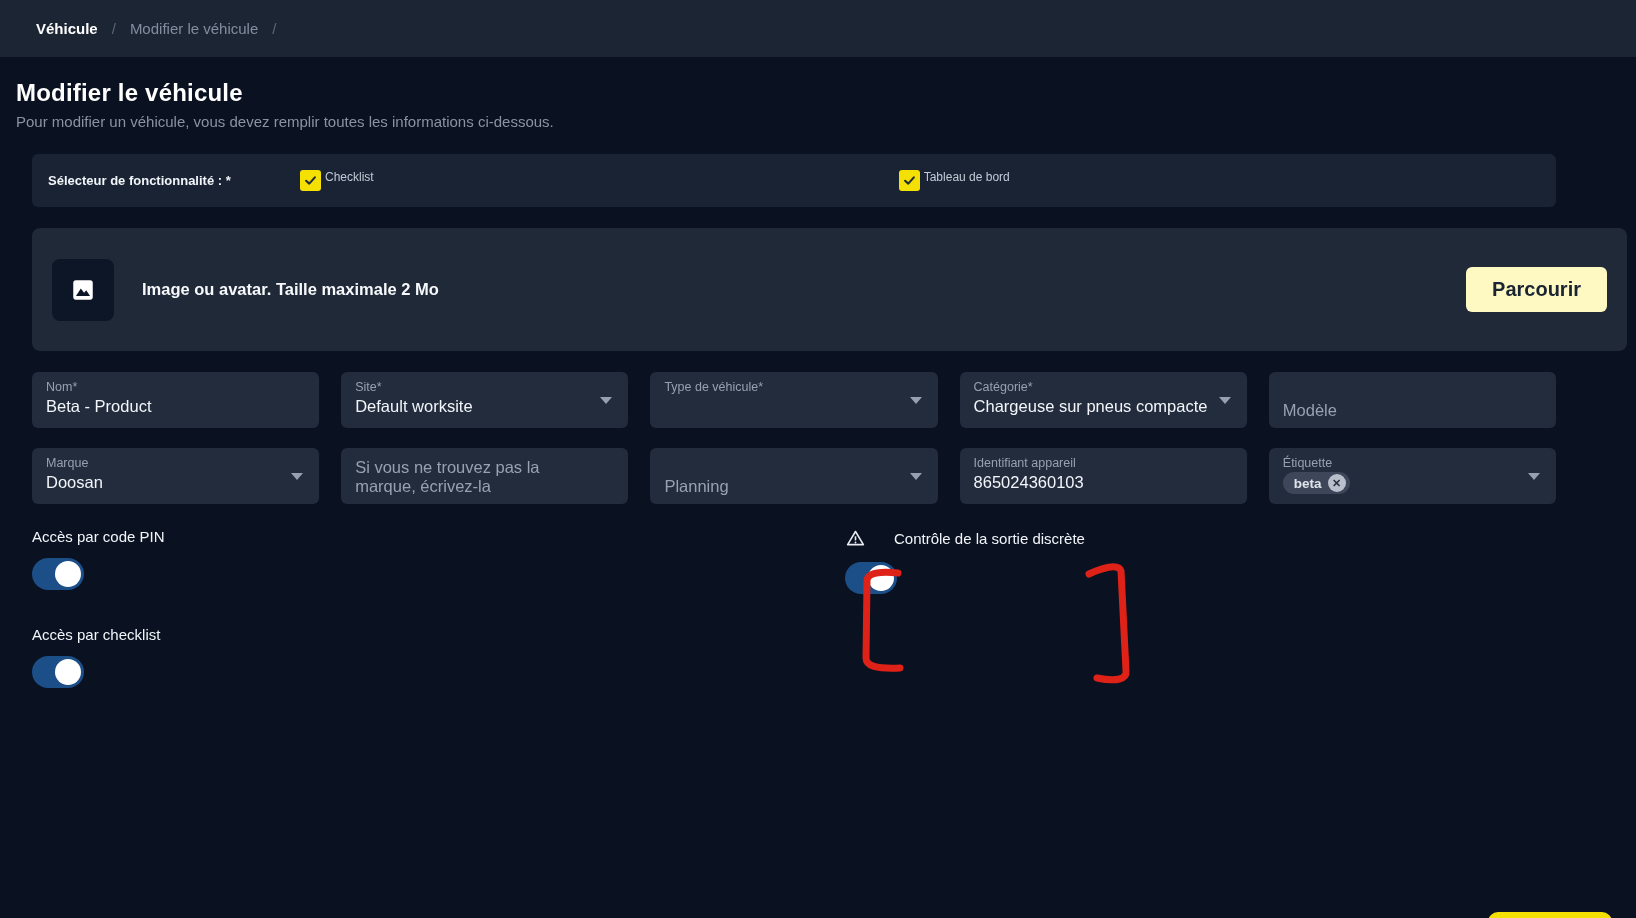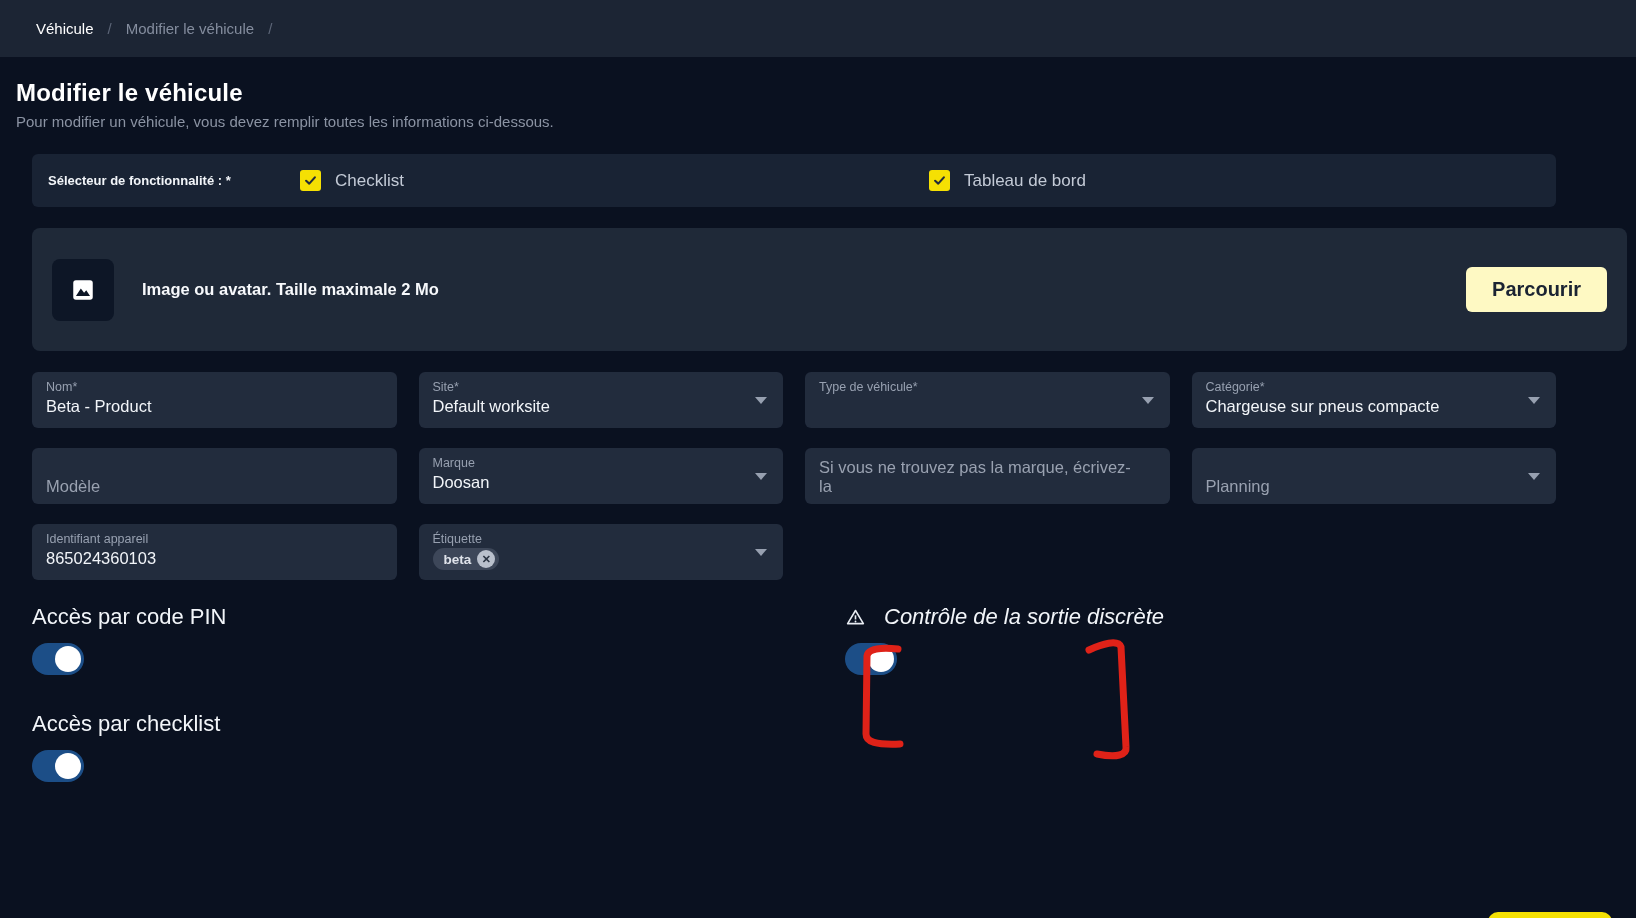--- a/index.html
+++ b/index.html
@@ -8,63 +8,63 @@
     width:1636px; height:918px;
     background:#0a1120;
     font-family:"Liberation Sans", sans-serif;
     color:#e8ecf2;
     overflow:hidden;
     position:relative;
   }
 
   
   .topbar { height:57px; background:#1c2534; display:flex; align-items:center; gap:14px; padding-left:36px; font-size:15px; }
-  .crumb-active { color:#ffffff; font-weight:400; }
+  .crumb-active { color:#ffffff; font-weight:700; }
   .crumb-sep { color:#5d6678; }
   .crumb-current { color:#848d9e; }
 
   
   .page-head { padding:22px 16px 0 16px; }
   .page-title { margin:0; font-size:24px; font-weight:700; color:#ffffff; letter-spacing:.2px; }
   .page-subtitle { margin-top:6px; font-size:15px; color:#8b93a3; }
 
   
   .selector-bar { margin:24px 80px 0 32px; height:53px; background:#192334; border-radius:6px; display:flex; align-items:center; padding:0 16px; }
   .selector-label { font-weight:700; font-size:13px; color:#f2f5f9; width:252px; }
-  .option { display:flex; align-items:center; gap:14px; color:#c3cad6; font-size:17px; }
+  .option { display:flex; align-items:flex-start; gap:4px; color:#c3cad6; font-size:12px; }
   .option-2 { margin-left:525px; }
   .checkbox { width:21px; height:21px; background:#f5e003; border-radius:3px; display:flex; align-items:center; justify-content:center; flex:none; }
 
   
   .upload-panel { margin:21px 9px 0 32px; height:123px; background:#1f2938; border-radius:8px; display:flex; align-items:center; padding:0 20px; }
   .upload-icon-box { width:62px; height:62px; background:#0d1626; border-radius:8px; display:flex; align-items:center; justify-content:center; margin-right:28px; flex:none; }
   .upload-text { font-weight:700; font-size:16.5px; color:#f7f9fc; }
   .browse-btn { margin-left:auto; background:#fef9c3; color:#1b2433; font-weight:700; font-size:20px; border:none; border-radius:6px; padding:11px 26px; font-family:inherit; cursor:pointer; }
 
   
-  .form-grid { margin:21px 80px 0 32px; display:grid; grid-template-columns:repeat(4,1fr); gap:20px 22px; }
+  .form-grid { margin:21px 80px 0 32px; display:grid; grid-template-columns:repeat(5,1fr); gap:20px 22px; }
   .field { position:relative; background:#222c3d; border-radius:6px; height:56px; padding:8px 36px 8px 14px; }
   .field-label { font-size:12.5px; color:#97a0b0; }
   .field-value { font-size:16.5px; color:#f2f5f9; margin-top:3px; white-space:nowrap; }
   .field.center { display:flex; align-items:flex-end; }
   .placeholder { color:#99a1b0; font-size:16.5px; }
   .arrow { position:absolute; right:16px; top:50%; margin-top:-3px; width:0; height:0;
            border-left:6px solid transparent; border-right:6px solid transparent; border-top:7px solid #97a0b0; }
   .chip-row { display:flex; margin-top:2px; }
   .chip { display:inline-flex; align-items:center; gap:6px; background:#3d4759; border-radius:12px; padding:2px 4px 2px 11px; font-size:13.5px; font-weight:700; color:#dfe3ea; }
   .chip-close { width:18px; height:18px; border-radius:50%; background:#b9c0cc; color:#2a3342; display:flex; align-items:center; justify-content:center; font-size:11px; font-weight:700; cursor:pointer; }
 
   
   .toggles { position:relative; margin:24px 0 0 32px; height:230px; }
-  .toggle-label { font-size:22px; color:#f2f5f9; }
+  .toggle-label { font-size:15px; color:#f2f5f9; }
   .switch { margin-top:13px; width:52px; height:32px; border-radius:16px; background:#1c4e87; position:relative; cursor:pointer; }
   .switch .knob { position:absolute; right:3px; top:3px; width:26px; height:26px; border-radius:50%; background:#ffffff; }
   .group-checklist { margin-top:36px; }
   .sortie { position:absolute; left:813px; top:0; }
-  .sortie-label-row { display:flex; align-items:center; gap:18px;font-style:italic; }
+  .sortie-label-row { display:flex; align-items:center; gap:28px; }
   .annotation-svg { position:absolute; left:780px; top:-20px; pointer-events:none; }
 
   
   .save-partial { position:absolute; left:1488px; top:912px; width:124px; height:40px; background:#f5e003; border-radius:10px; border:none; cursor:pointer; }
 </style>
 </head>
 <body>
 
 <div class="topbar">
   <span class="crumb-active">Véhicule</span>

